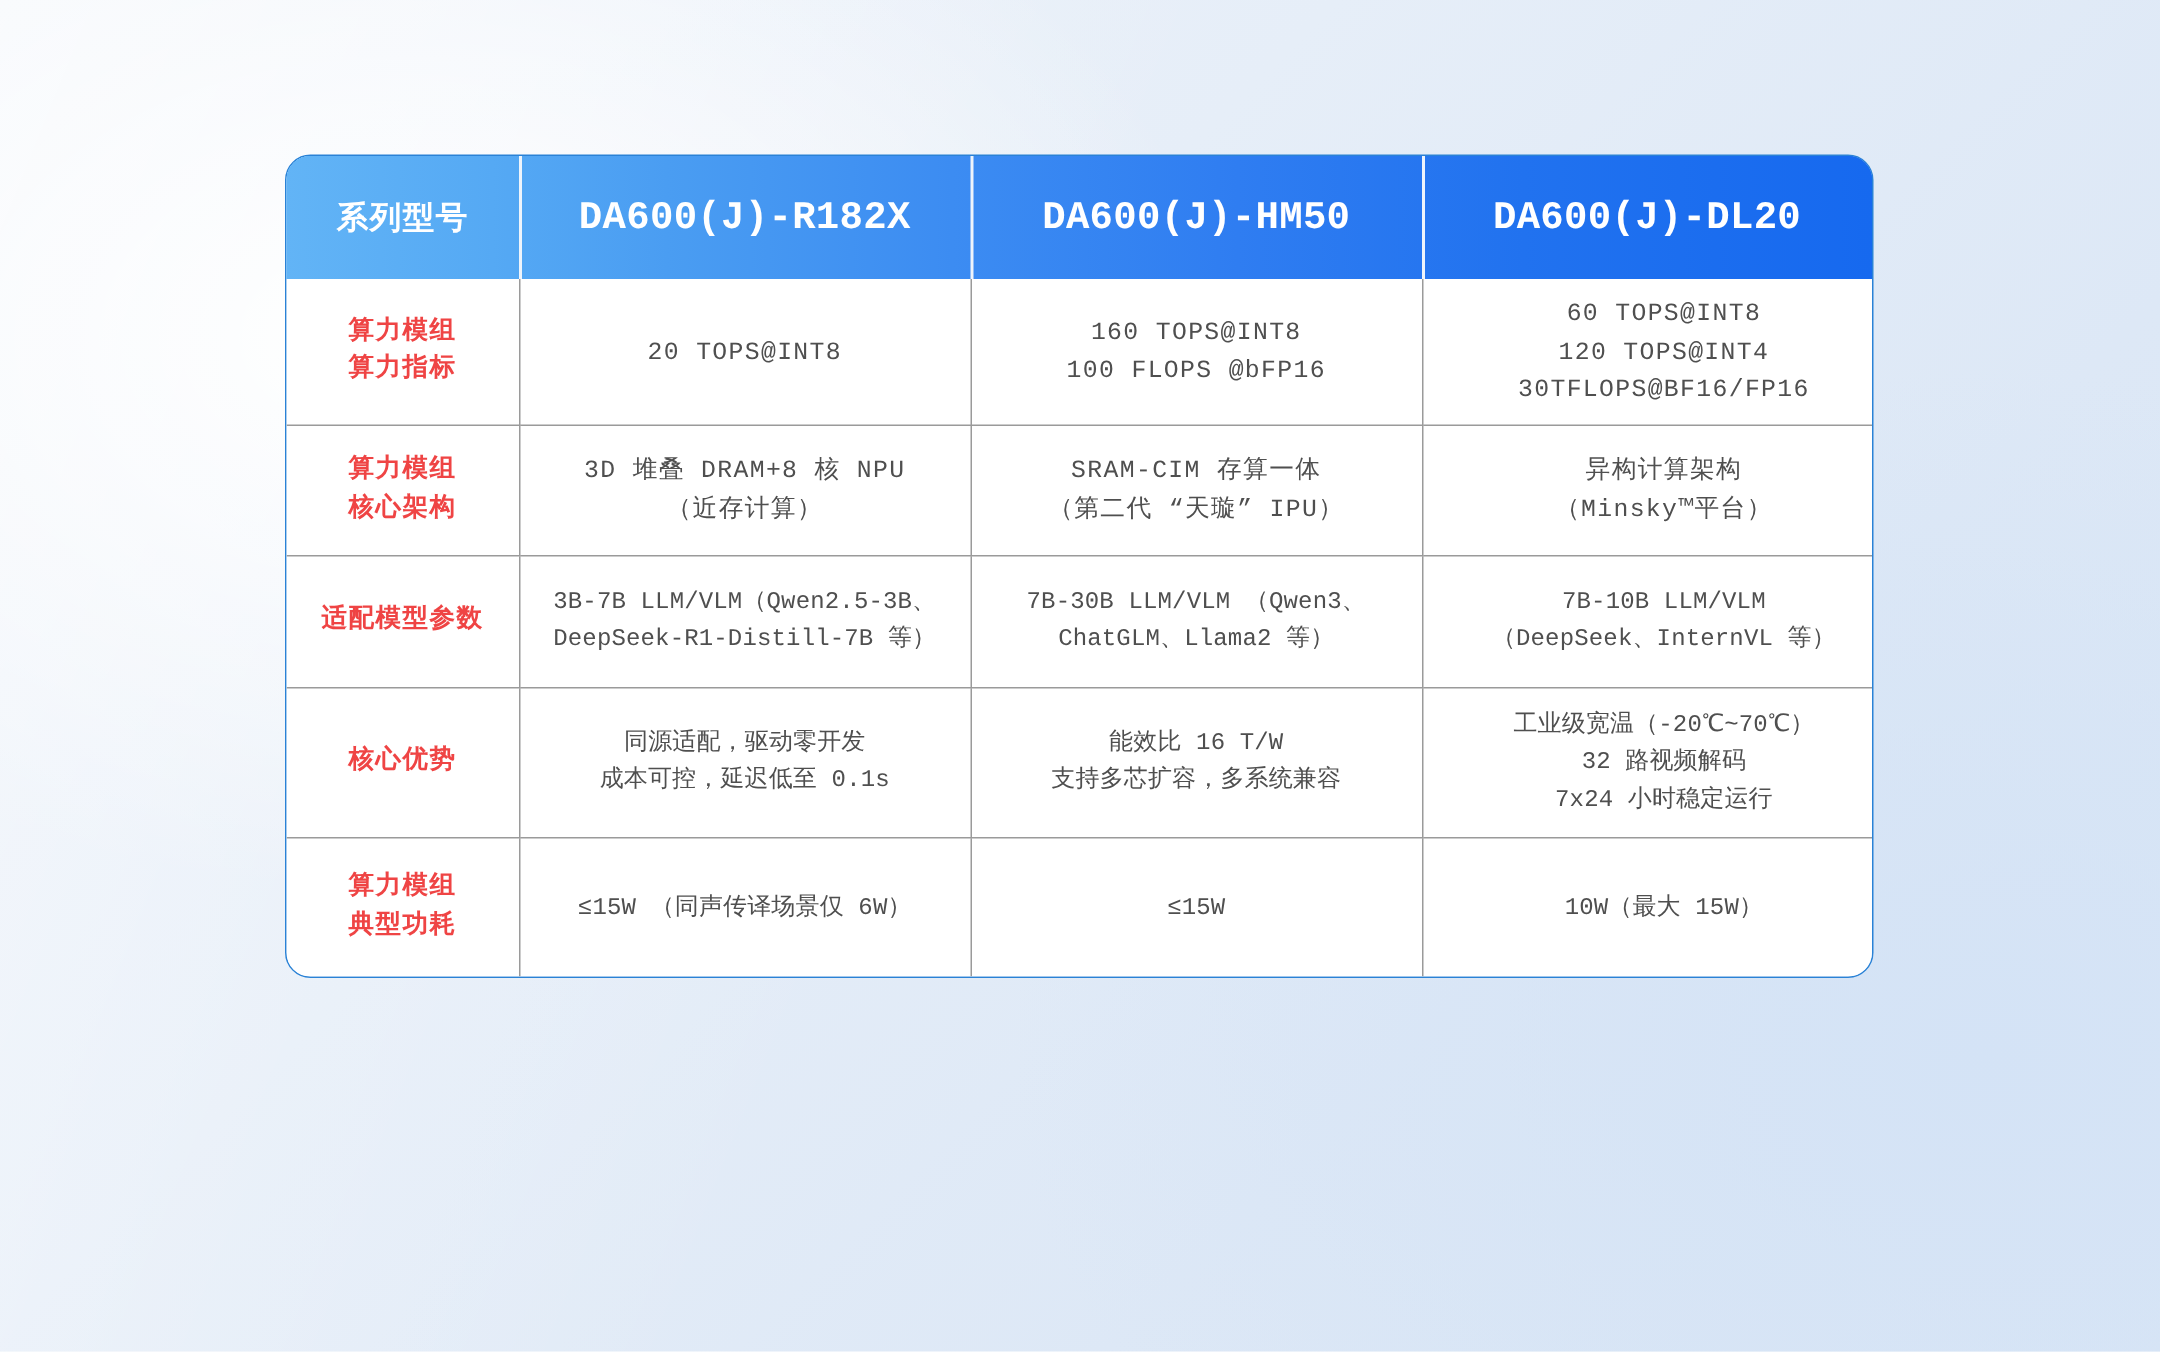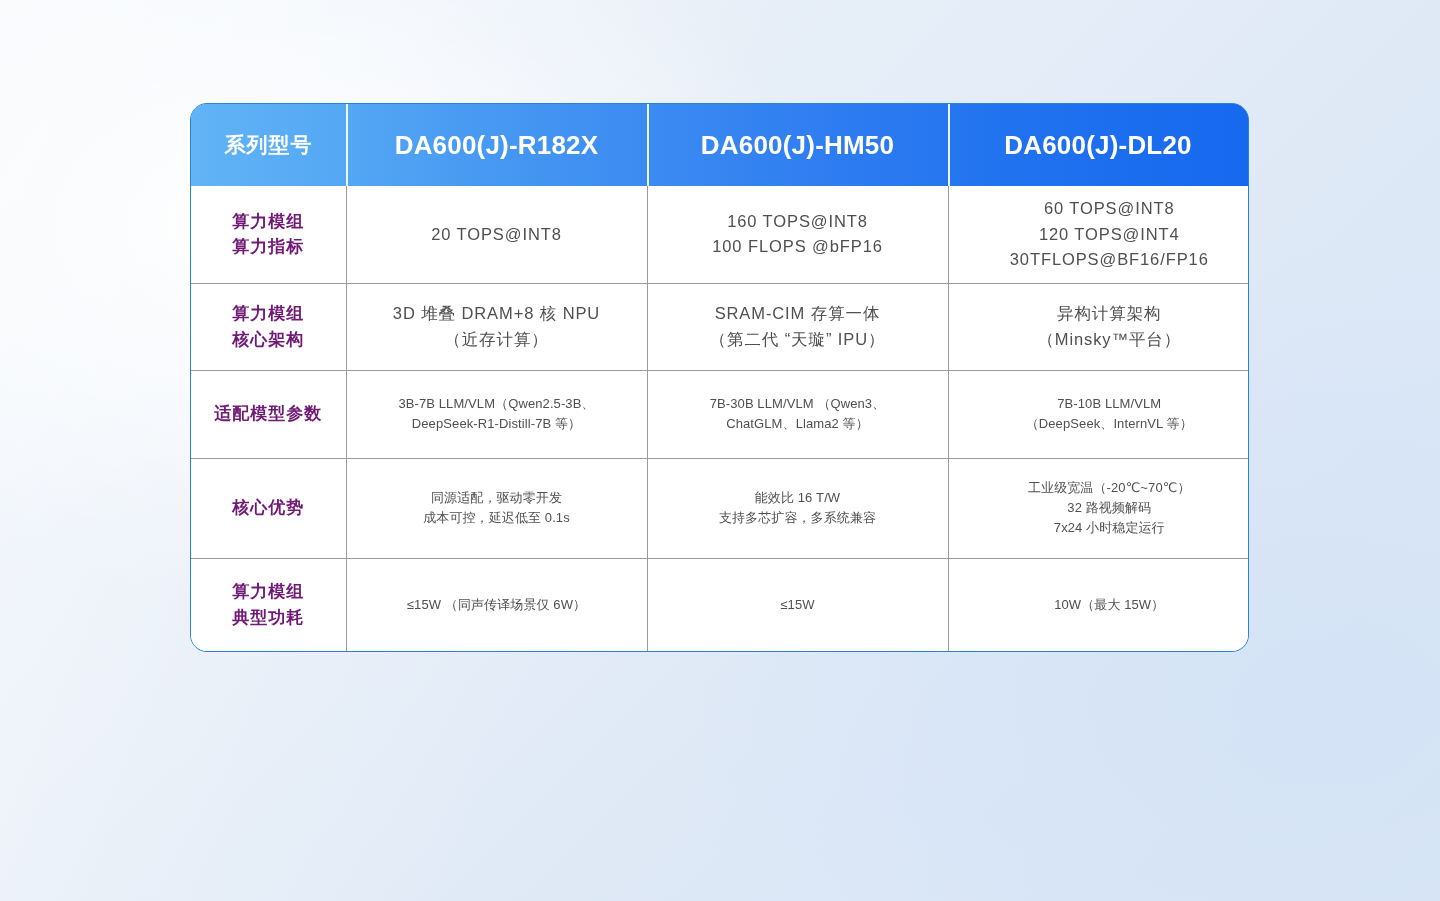--- a/index.html
+++ b/index.html
@@ -14,20 +14,21 @@
     background:
       radial-gradient(ellipse 900px 600px at 18% 25%, #ffffff 0%, rgba(255,255,255,0.0) 62%),
       radial-gradient(ellipse 1000px 700px at 92% 78%, #d4e3f6 0%, rgba(212,227,246,0.0) 65%),
       linear-gradient(135deg, #eef3fa 0%, #e6eef8 38%, #dde8f6 70%, #d8e5f5 100%);
   }
 
   .page {
     position: relative;
     width: 1440px;
     height: 762px;
+    font-family: Liberation Mono, monospace;
   }
 
   
   .bg-sweep {
     position: absolute;
     left: 0; top: 0;
     width: 1440px; height: 901px;
     background: linear-gradient(112deg,
         rgba(255,255,255,0.55) 0%,
         rgba(255,255,255,0.18) 26%,
@@ -120,37 +121,37 @@
     text-align: center;
     color: #4a4a4a;
     padding: 10px 12px;
     box-sizing: border-box;
     line-height: 1.55;
   }
   tbody td:last-child { border-right: 0; padding-left: 34px; }
   tbody tr:last-child td { border-bottom: 0; }
 
   tbody td.rowhead {
-    color: #701a75;
+    color: #ef4444;
     font-weight: bold;
     font-size: 17px;
     letter-spacing: 1px;
     line-height: 1.5;
     border-right: 1px solid #9a9a9a;
   }
 
   tbody td.val {
     font-size: 16.5px;
     letter-spacing: 0.9px;
     color: #4f4f4f;
   }
   
   tbody tr.tight td.val {
     letter-spacing: 0.1px;
-    font-size: 13px;
+    font-size: 16px;
   }
 
   .cell-line { display: block; white-space: nowrap; }
 
   
   tr.r0 td { height: 90px; }
   tr.r1 td { height: 87px; }
   tr.r2 td { height: 79px; }
   tr.r3 td { height: 87px; }
   tr.r4 td { height: 58px; }

